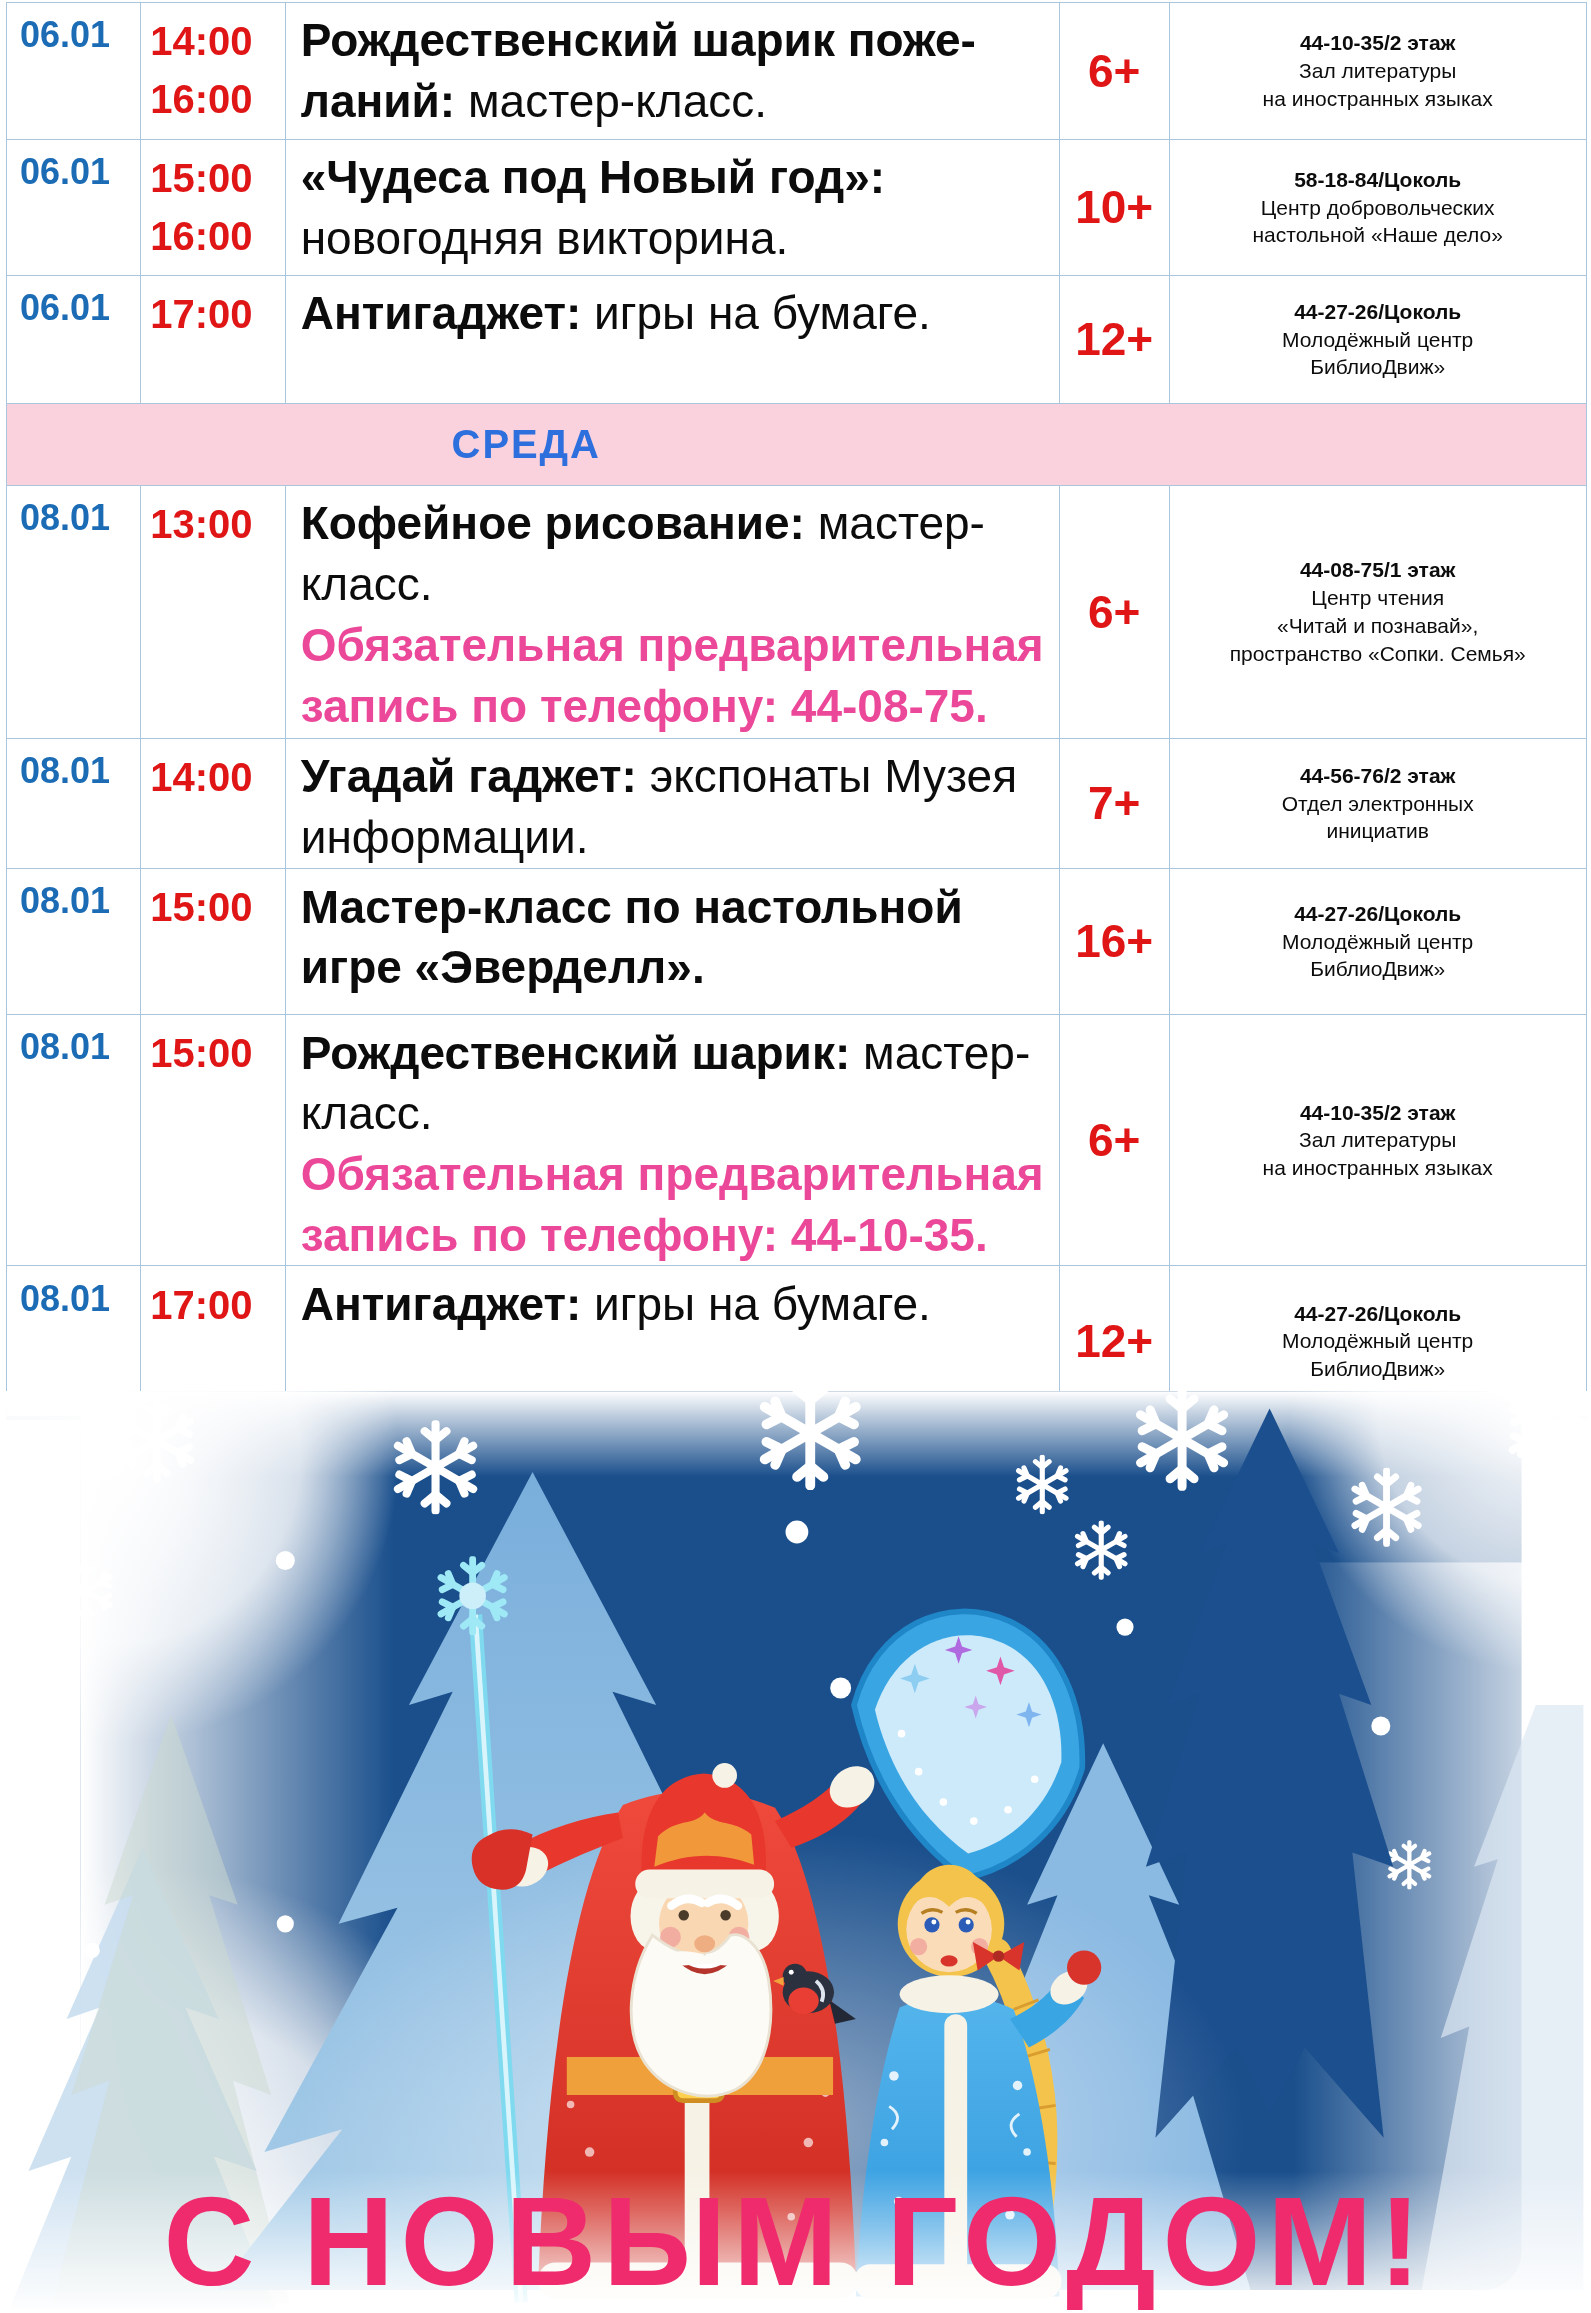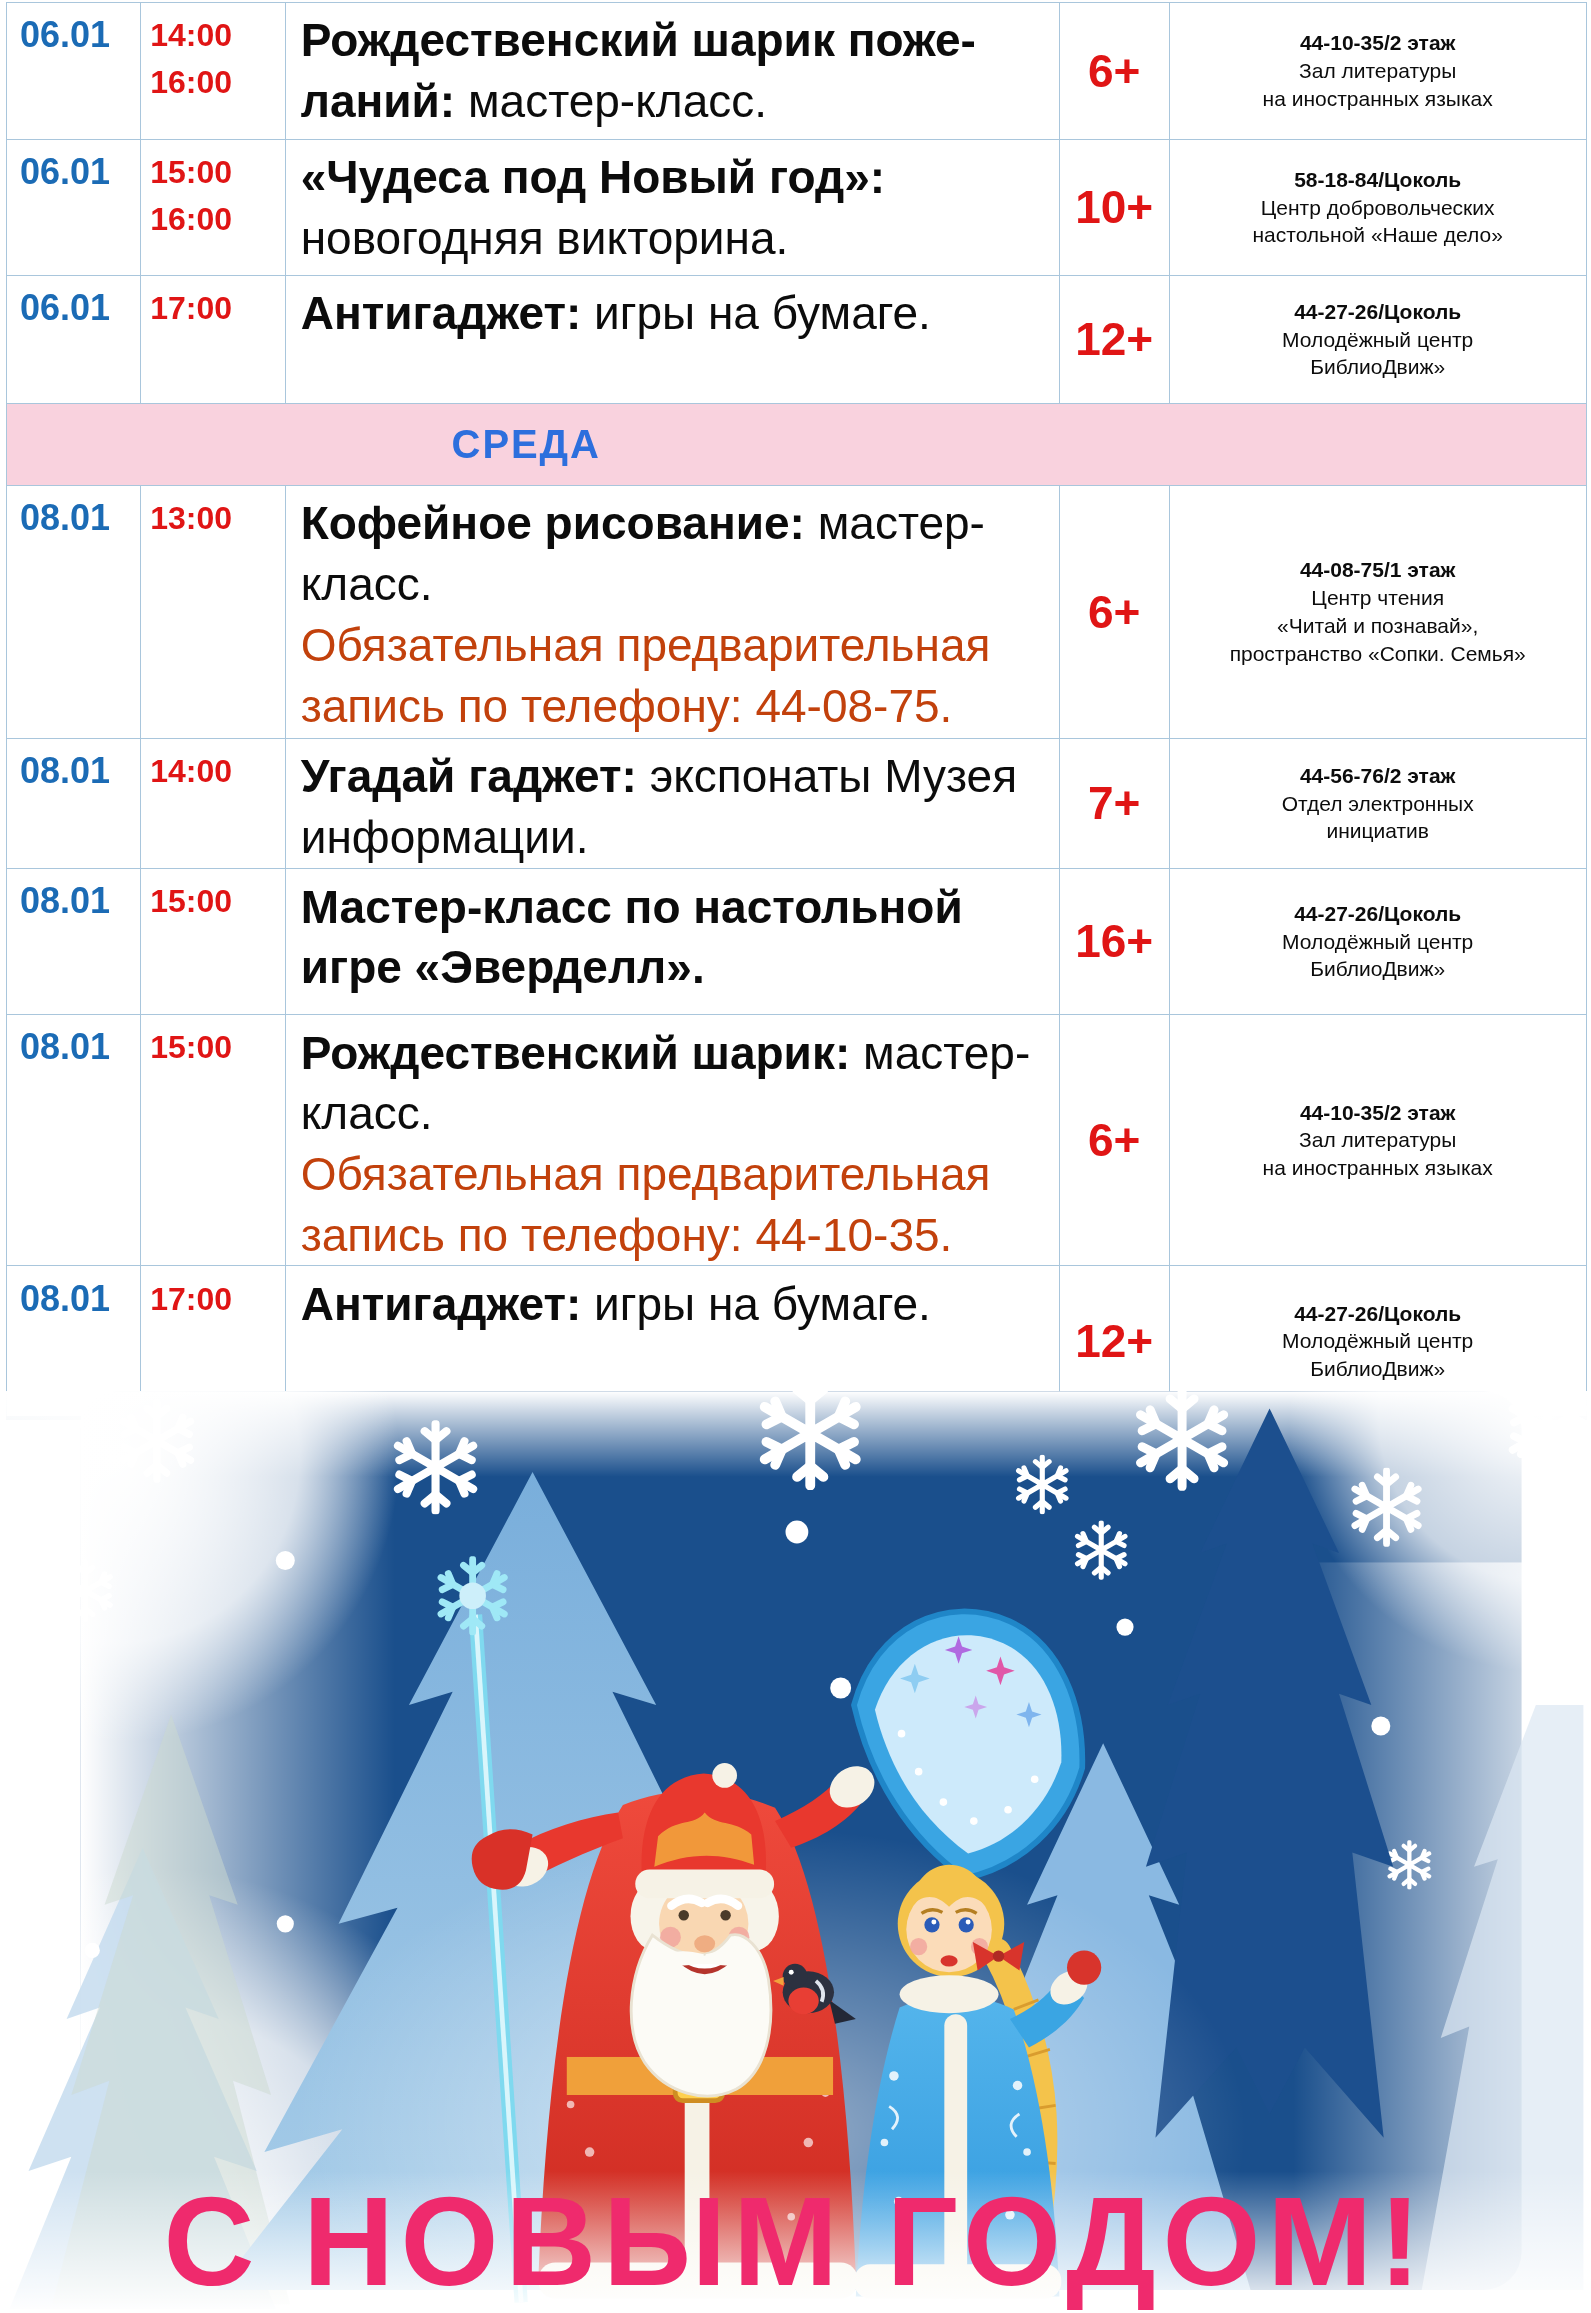--- a/index.html
+++ b/index.html
@@ -17,26 +17,26 @@
     border-bottom:4.8px solid #7d9cba;
   }
   table.schedule td{border:1.9px solid #a9c6dc;overflow:hidden;}
   tr.h0{height:137px}tr.h1{height:136px}tr.h2{height:128px}
   tr.hday{height:82px}
   tr.h3{height:253px}tr.h4{height:128px}tr.h5{height:146px}
   tr.h6{height:227px}tr.h7{height:152px}
   td.c-date{vertical-align:top;padding:11.4px 0 0 13.3px;
     font-weight:bold;font-size:36px;color:#1b6bb5;}
   td.c-time{vertical-align:top;padding:9.5px 0 0 9.5px;
-    font-weight:bold;font-size:32px;color:#e01515;line-height:1.45;}
+    font-weight:bold;font-size:40px;color:#e01515;line-height:1.45;}
   td.c-time div:empty{display:none}
   td.c-event{vertical-align:top;padding:7.6px 7.6px 0 15px;
     font-size:46px;line-height:1.32;color:#0c0c0c;}
   td.c-event .b{font-weight:bold;}
-  td.c-event .note{font-weight:normal;color:#c2410c;}
+  td.c-event .note{font-weight:bold;color:#ec4899;}
   td.c-event .note:empty{display:none}
   td.c-age{vertical-align:middle;text-align:center;
     font-weight:bold;font-size:46px;color:#e01515;}
   td.c-loc{vertical-align:middle;text-align:center;
     font-size:21px;line-height:1.32;color:#0c0c0c;padding:3.8px 1.9px;}
   td.c-loc div:empty{display:none}
   td.c-loc .b{font-weight:bold;}
   tr.day-row td{background:#f9d2de;border-left:1.9px solid #a9c6dc;border-right:1.9px solid #a9c6dc;}
   .day-label{width:1037px;text-align:center;
     font-weight:bold;font-size:40px;color:#2d6fdd;letter-spacing:1.9px;}

